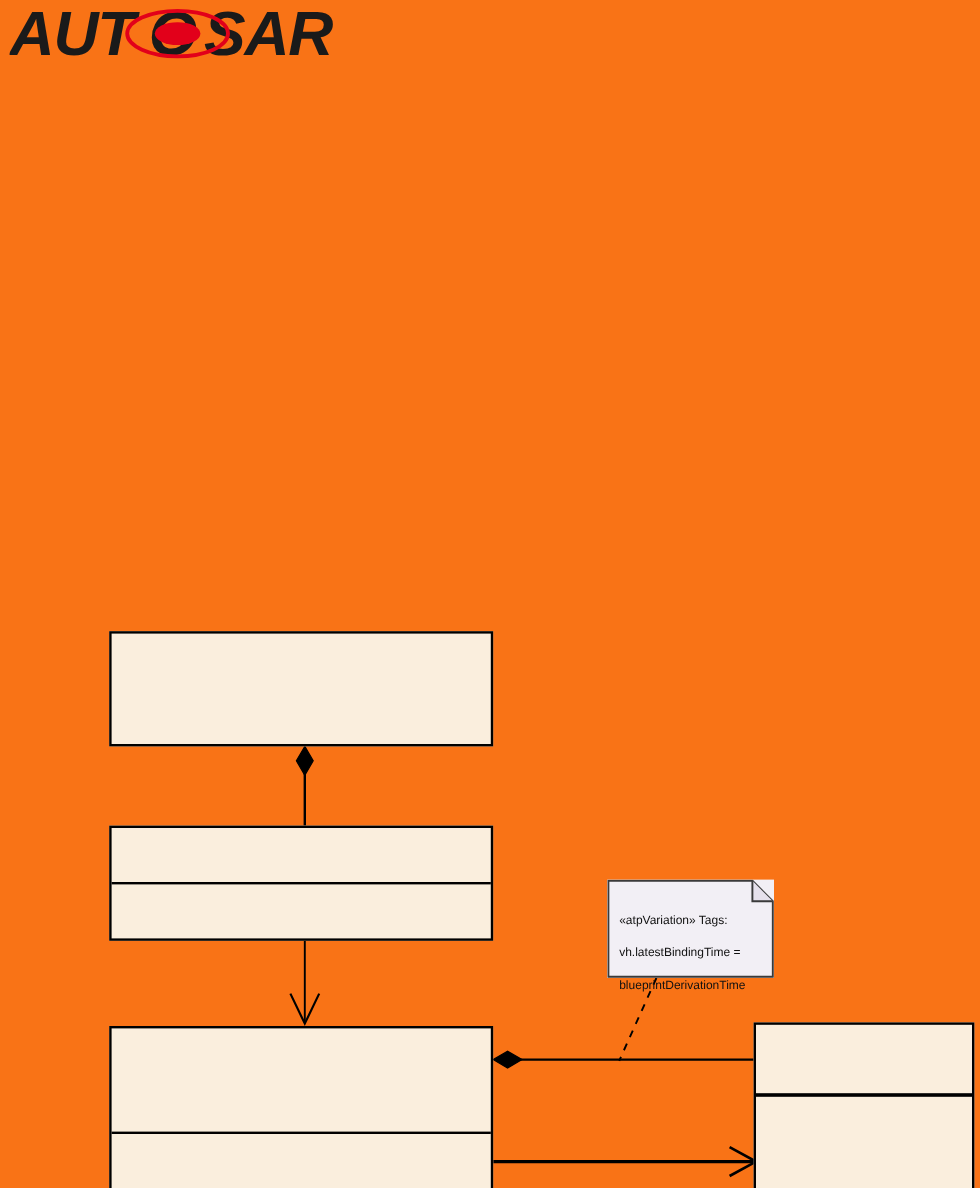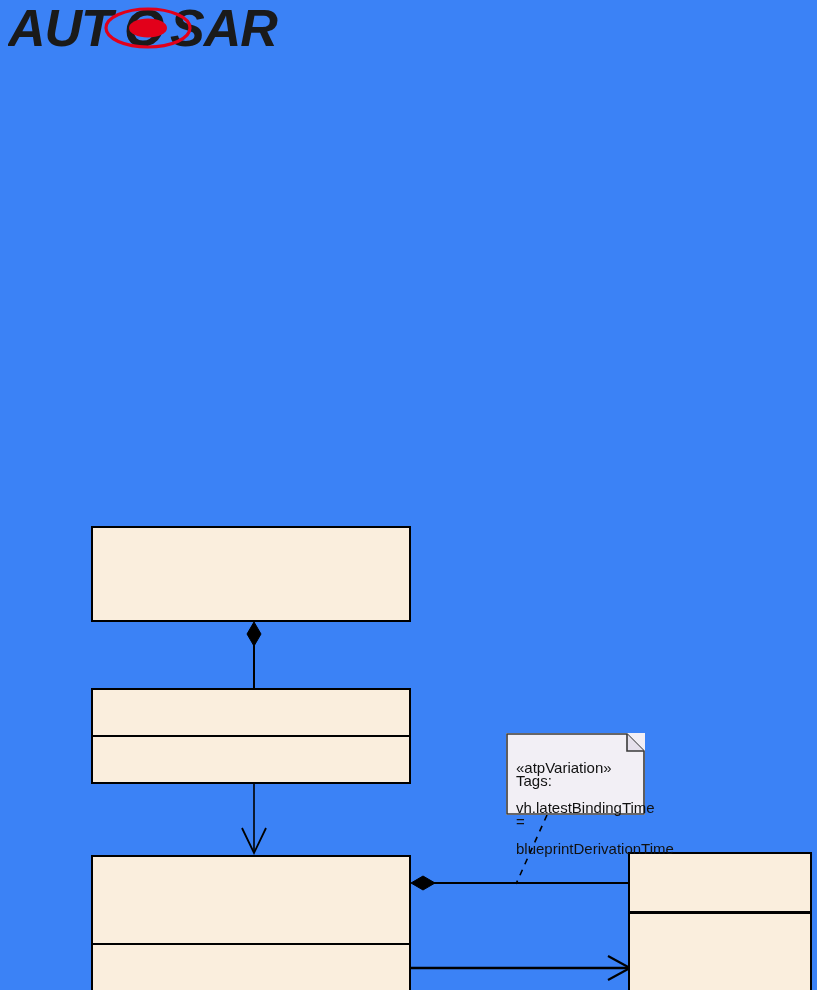--- a/index.html
+++ b/index.html
@@ -9,21 +9,21 @@
     background: #ffffff;
   }
   body {
     font-family: "Liberation Sans", sans-serif;
     -webkit-font-smoothing: antialiased;
   }
   #page {
     position: relative;
     width: 817px;
     height: 990px;
-    background: #3b82f6;
+    background: #f97316;
     overflow: hidden;
   }
 
   
   #logo {
     position: absolute;
     left: 8px;
     top: 2px;
     width: 352px;
     height: 56px;
@@ -65,21 +65,21 @@
   }
   .divider-thick {
     border-top: 3px solid #000000;
   }
 
   
   .uml-note {
     position: absolute;
     box-sizing: border-box;
     background: #f2eff5;
-    font-size: 15px;
+    font-size: 10px;
     line-height: 13.5px;
     color: #111111;
   }
   .uml-note .note-body {
     position: absolute;
     left: 0;
     top: 0;
     width: 100%;
     height: 100%;
     padding: 14px 8px 6px 10px;

